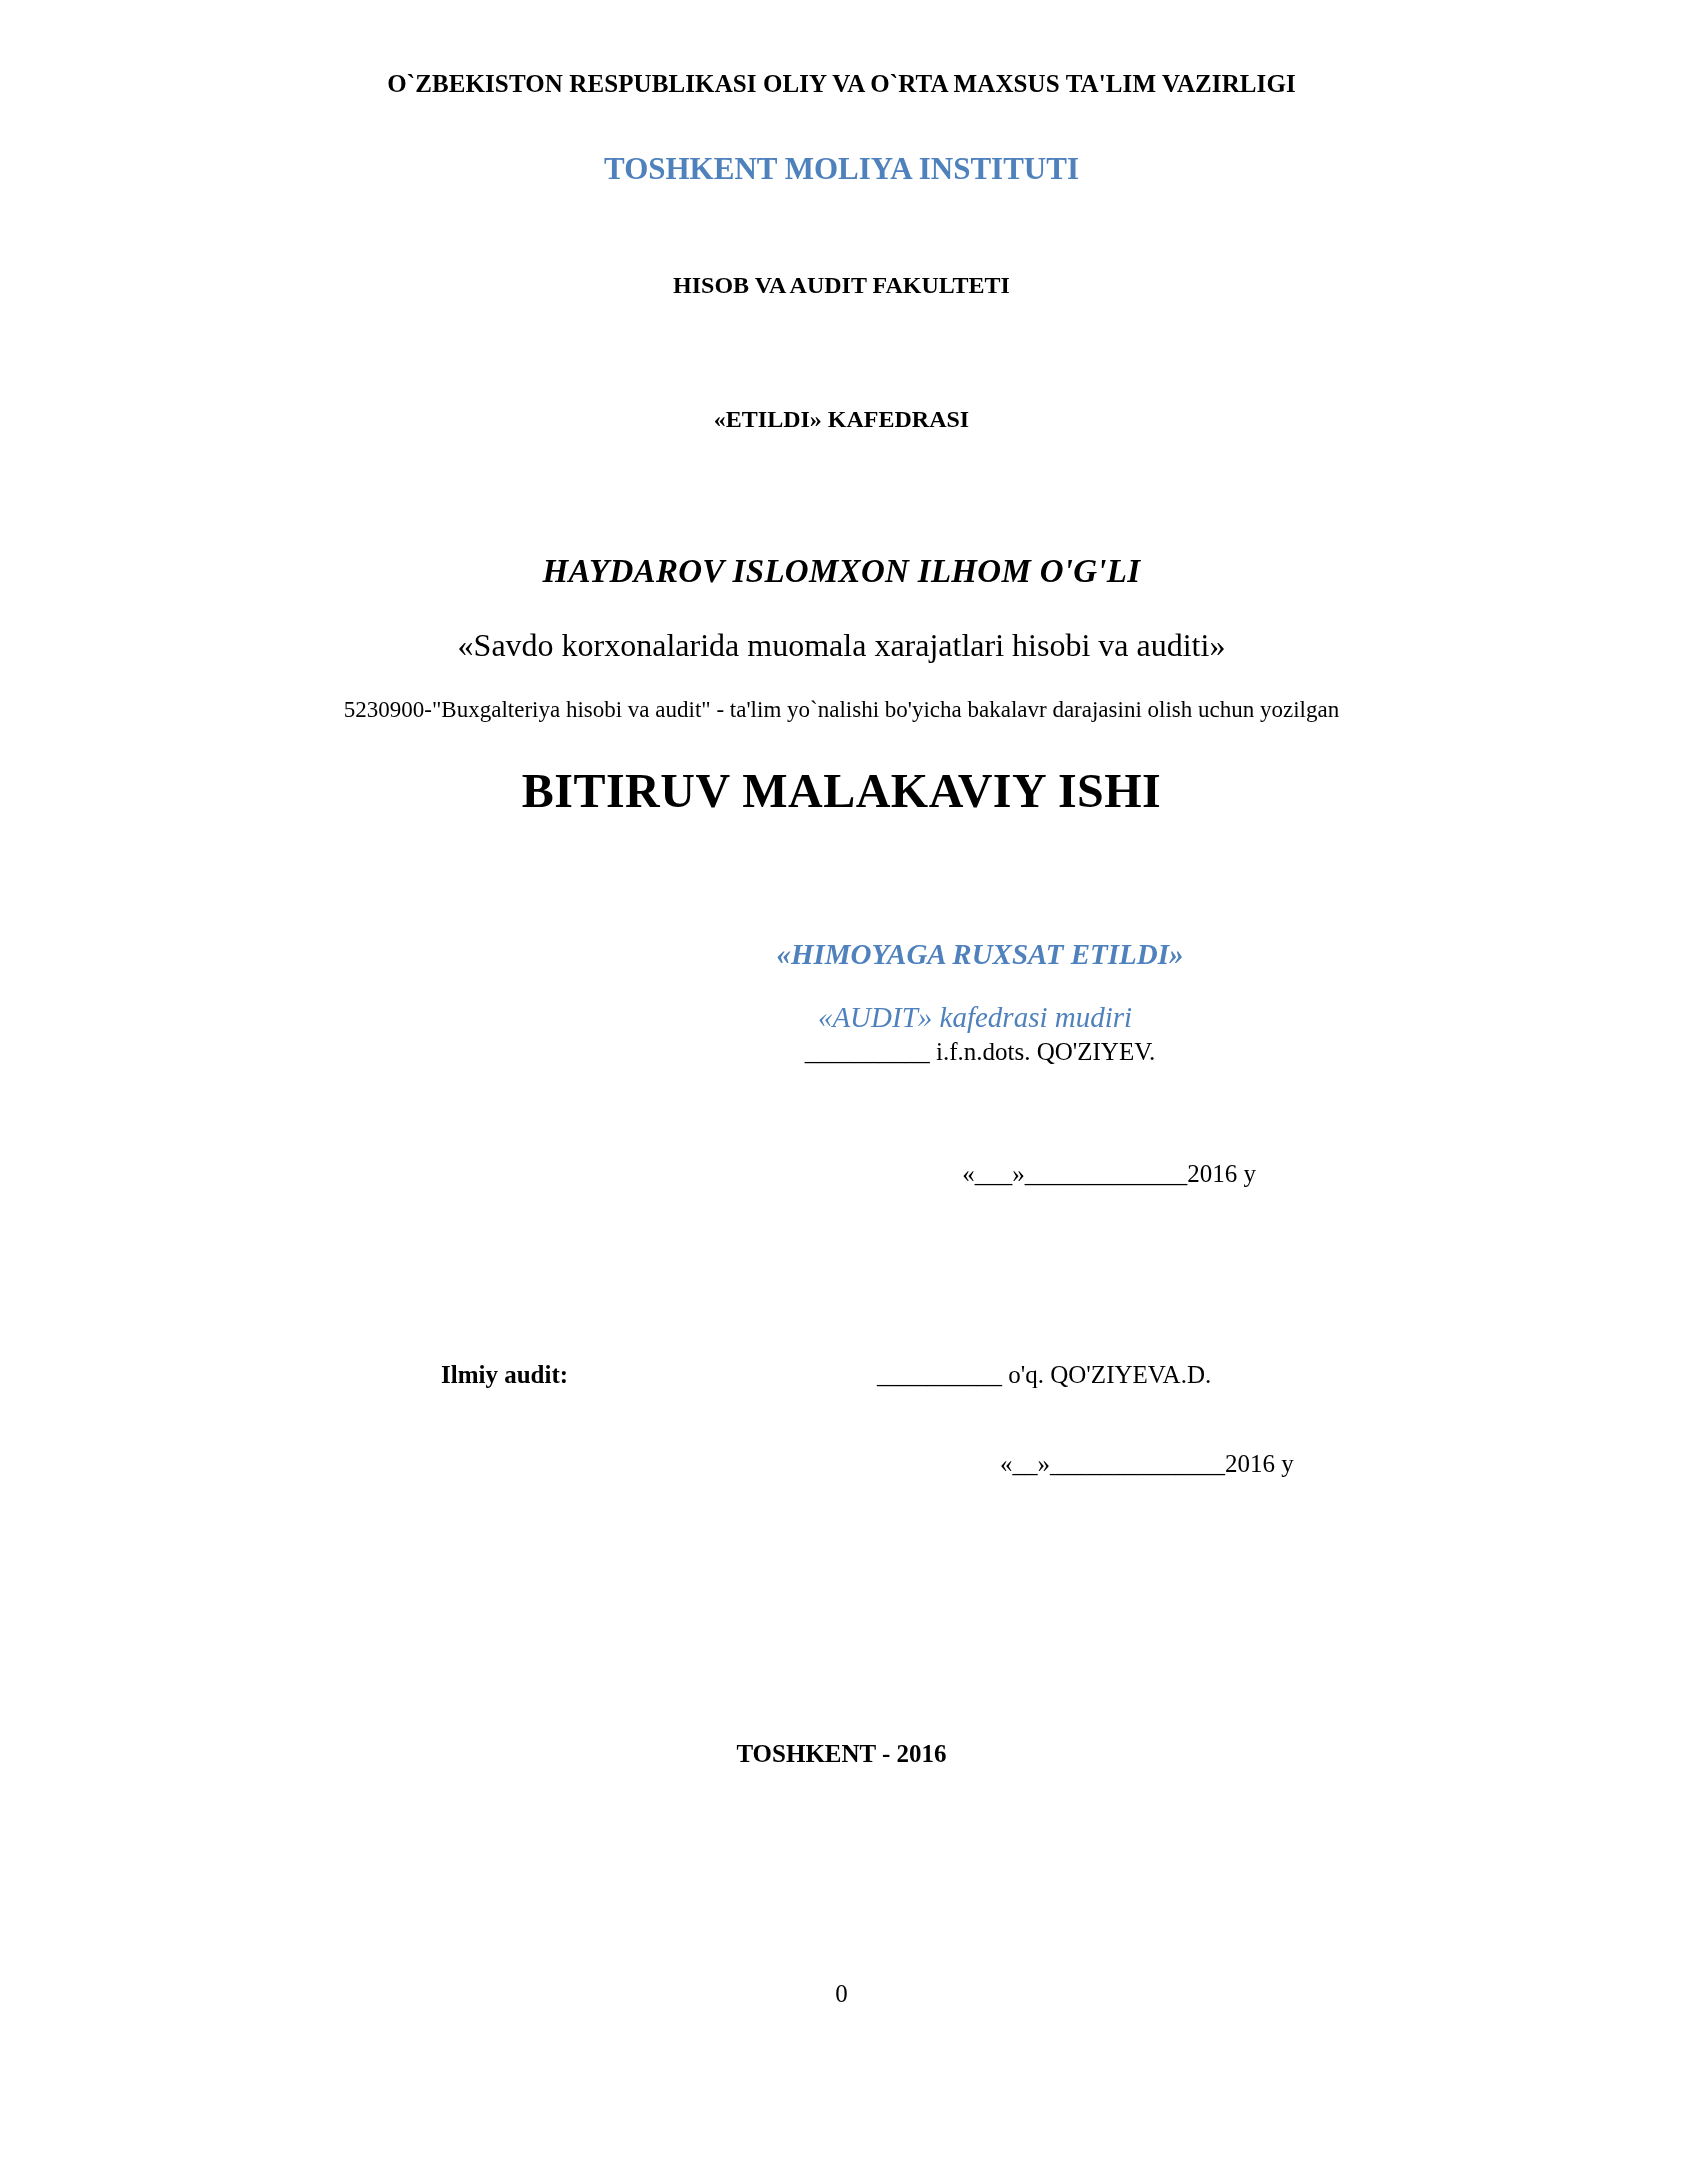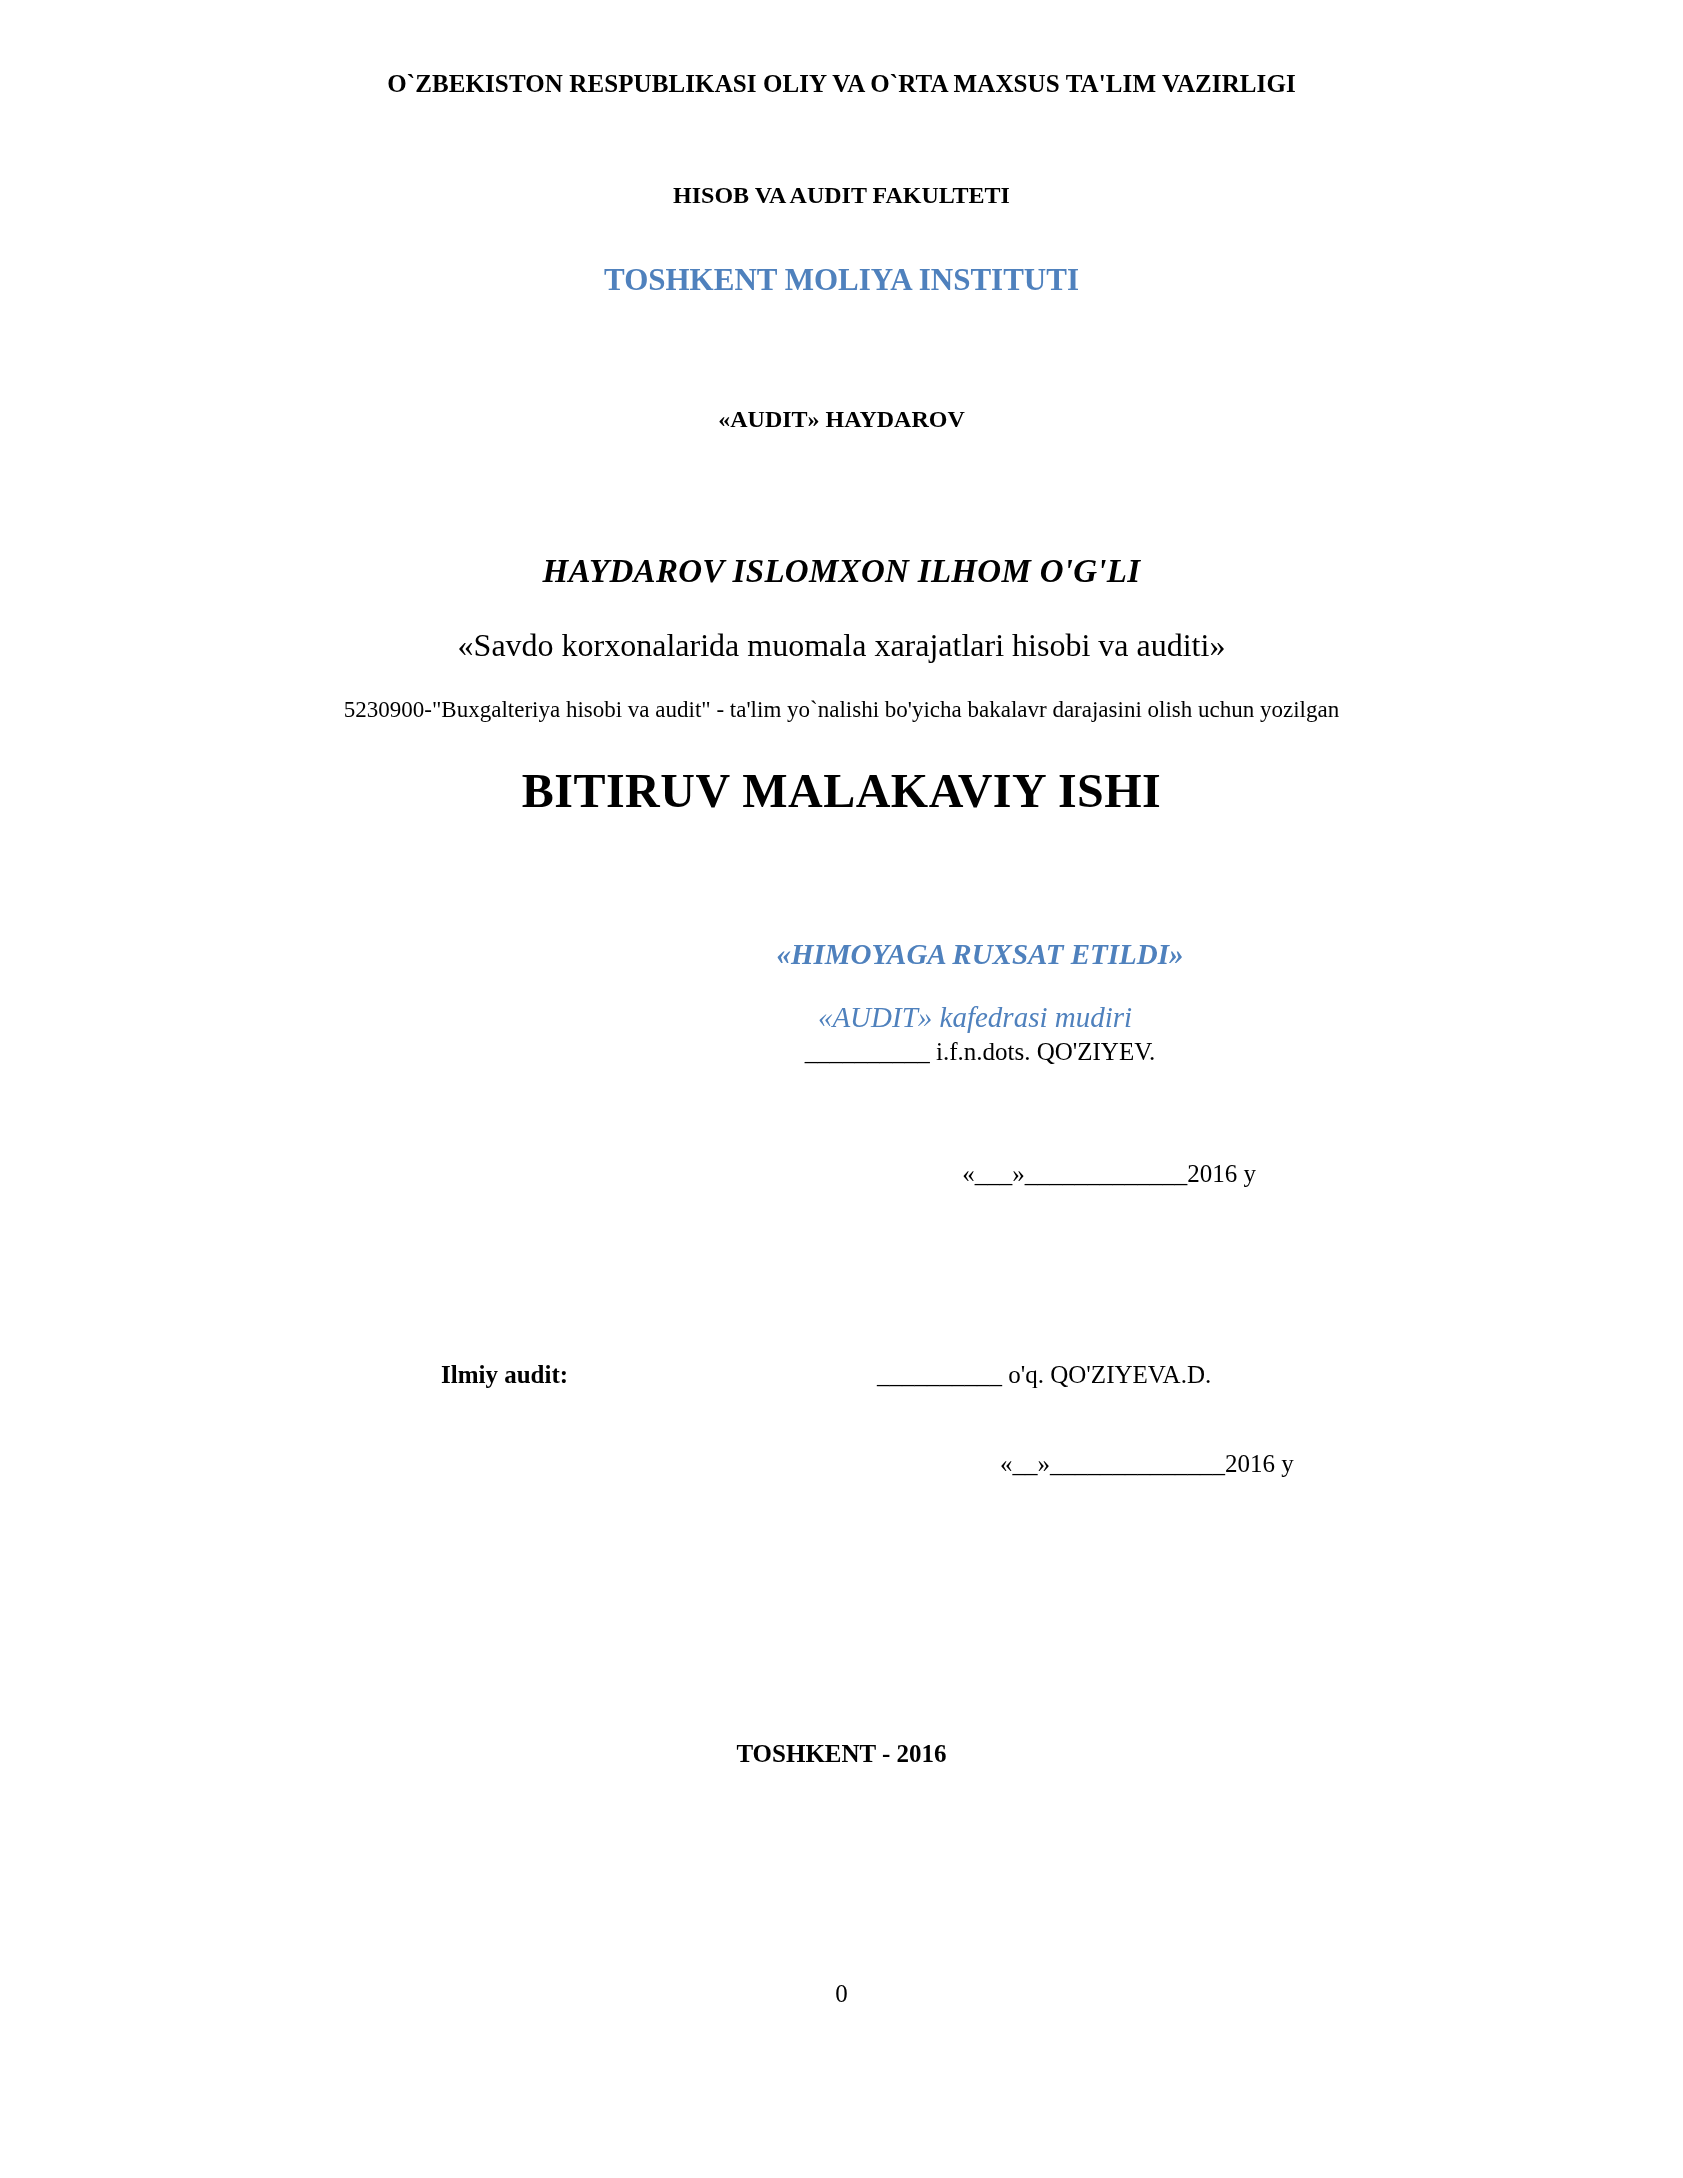--- a/index.html
+++ b/index.html
@@ -136,25 +136,25 @@
     font-size: 25px;
   }
 </style>
 </head>
 <body>
 
 <div class="page">
 
   <div class="line ministry">O`ZBEKISTON RESPUBLIKASI OLIY VA O`RTA MAXSUS TA'LIM VAZIRLIGI</div>
 
+  <div class="line institute">TOSHKENT MOLIYA INSTITUTI</div>
+
   <div class="line faculty">HISOB VA AUDIT FAKULTETI</div>
 
-  <div class="line institute">TOSHKENT MOLIYA INSTITUTI</div>
-
-  <div class="line department">«AUDIT» HAYDAROV</div>
+  <div class="line department">«ETILDI» KAFEDRASI</div>
 
   <div class="line author">HAYDAROV ISLOMXON ILHOM O'G'LI</div>
 
   <div class="line topic">«Savdo korxonalarida muomala xarajatlari hisobi va auditi»</div>
 
   <div class="line degree-note">5230900-"Buxgalteriya hisobi va audit" - ta'lim yo`nalishi bo'yicha bakalavr darajasini olish uchun yozilgan</div>
 
   <div class="line work-type">BITIRUV MALAKAVIY ISHI</div>
 
   <div class="approval-block">

